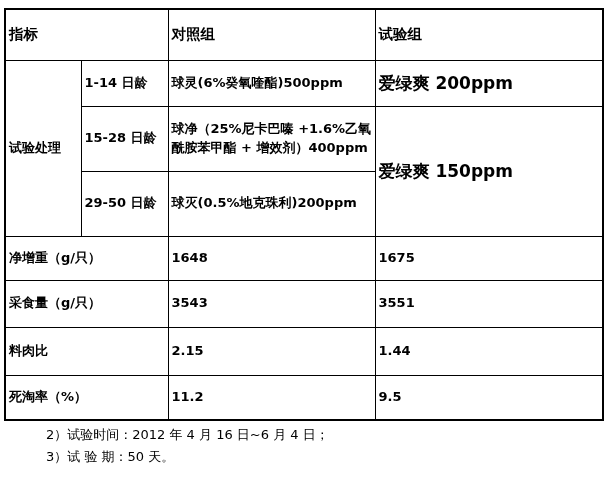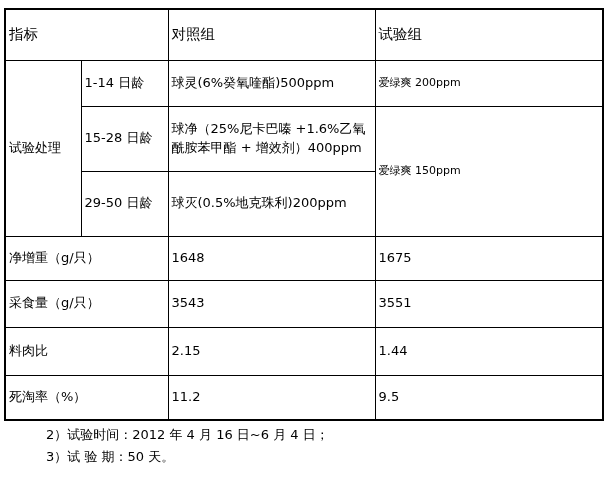--- a/index.html
+++ b/index.html
@@ -15,21 +15,21 @@
     position: absolute; left: 4px; top: 8px;
     width: 598px;
     border-collapse: collapse;
     table-layout: fixed;
     font-size: 13px;
   }
   table.trial td, table.trial th {
     border: 1px solid #000;
     padding: 2px 3px;
     vertical-align: middle;
-    font-weight: normal;
+    font-weight: bold;
     text-align: left;
     overflow: hidden;
     line-height: 1.45;
   }
   table.trial { border: 2px solid #000; }
 
   tr.r-hdr  { height: 51px; }
   tr.r-age1 { height: 46px; }
   tr.r-age2 { height: 65px; }
   tr.r-age3 { height: 65px; }
@@ -39,21 +39,21 @@
   tr.r-m4   { height: 45px; }
 
   th.hdr-cell {
     font-weight: bold;
     text-align: center;
     font-size: 14.5px;
   }
   td.test-cell {
     font-weight: bold;
     text-align: center;
-    font-size: 11px;
+    font-size: 17px;
   }
   td.label-cell, td.age-cell, td.control-cell, td.value-cell {
     text-align: left;
   }
 
   .notes {
     position: absolute; left: 20px; top: 424px;
     font-size: 13px;
     line-height: 22px;
     white-space: nowrap;

